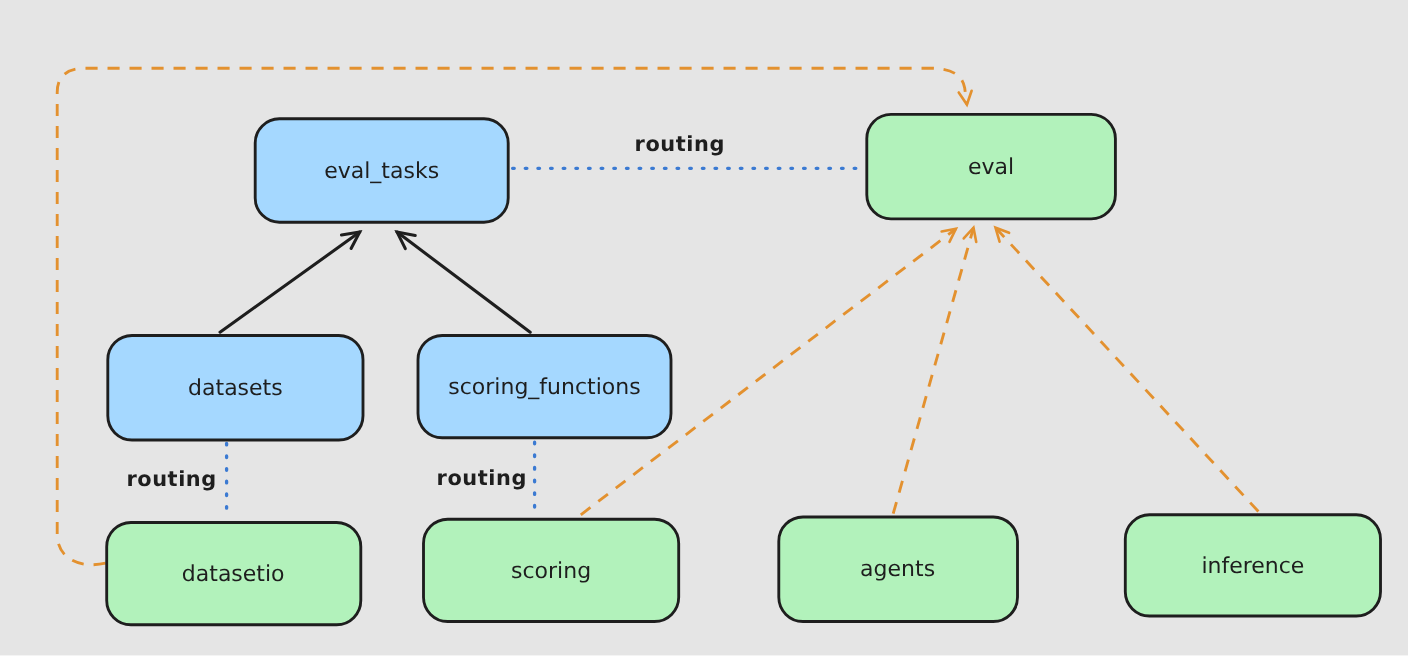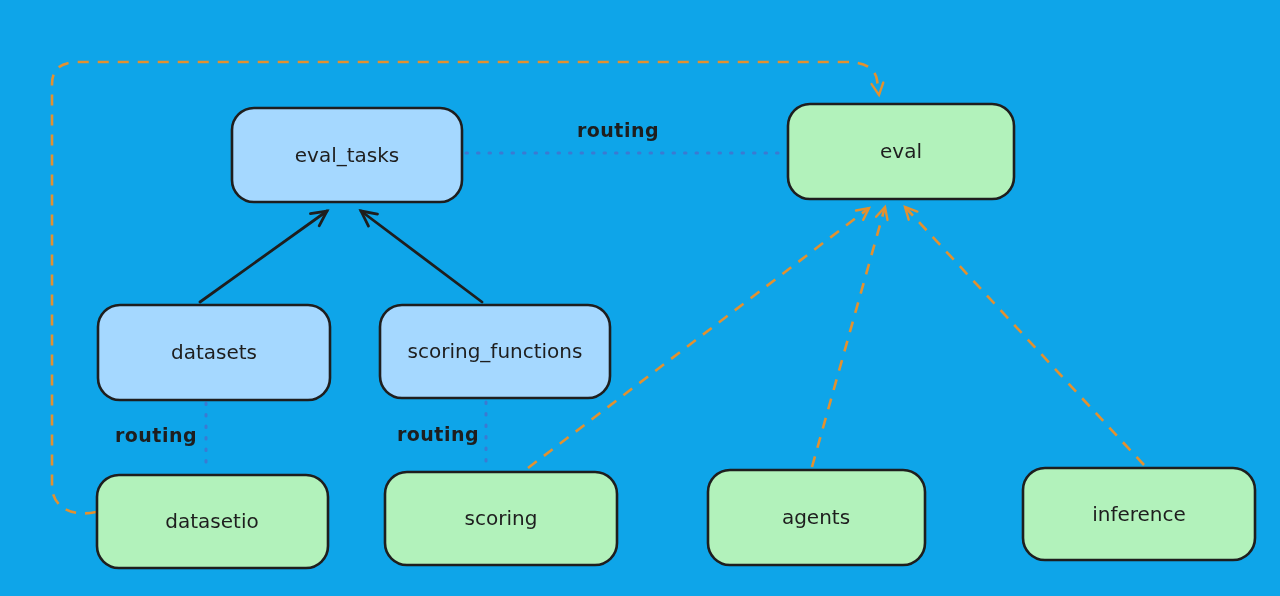--- a/index.html
+++ b/index.html
@@ -4,21 +4,21 @@
 <style>
   html, body {
     margin: 0;
     padding: 0;
     background: #ffffff;
   }
   #canvas {
     position: relative;
     width: 1280px;
     height: 596px;
-    background: #0ea5e9;
+    background: #e5e5e5;
     overflow: hidden;
   }
   svg text {
     font-family: "DejaVu Sans", sans-serif;
     fill: #1e1e1e;
     font-size: 20px;
   }
   svg text.node-label {
     text-anchor: middle;
   }

